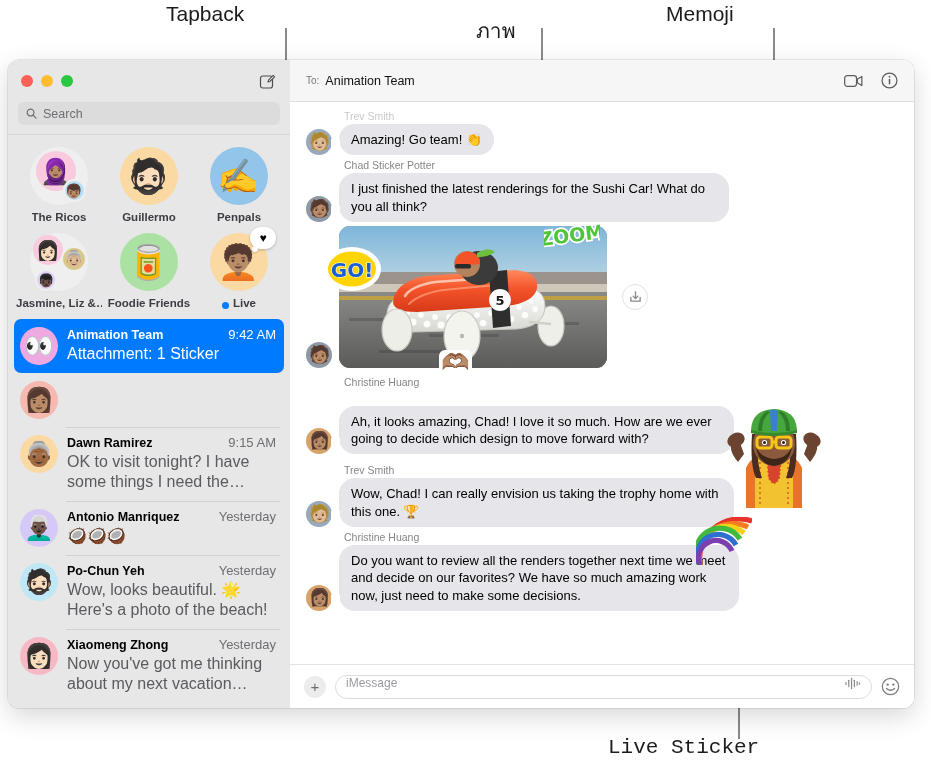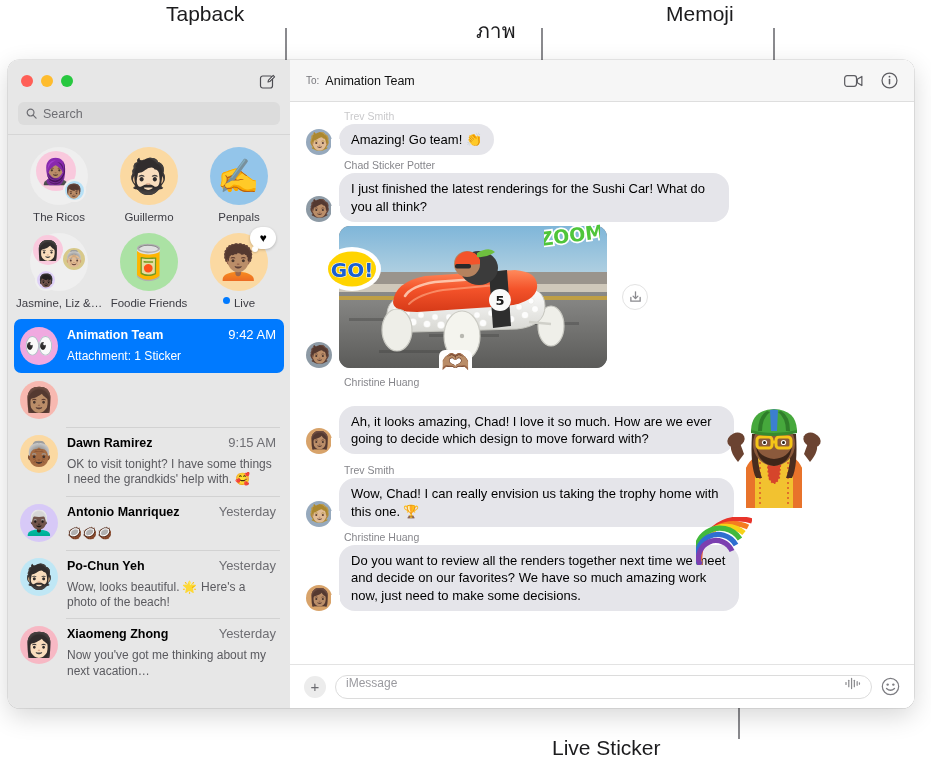--- a/index.html
+++ b/index.html
@@ -112,21 +112,21 @@
     overflow: visible;
   }
   .pin-name {
     margin-top: 6px;
     font-size: 11.5px;
     color: #3c3c43;
     max-width: 86px;
     overflow: hidden;
     text-overflow: ellipsis;
     white-space: nowrap;
-    display: flex; align-items: flex-start; gap: 4px;
+    display: flex; align-items: flex-end; gap: 4px; font-weight: bold;
   }
   .unread-dot {
     width: 7px; height: 7px; border-radius: 50%;
     background: #007aff; flex: 0 0 7px;
   }
   .group-av {
     background: #efefef;
     position: relative;
   }
   .group-av .sub {
@@ -198,24 +198,24 @@
     text-overflow: ellipsis;
   }
   .conv-time {
     margin-left: auto;
     font-size: 13px;
     color: #6e6e73;
     white-space: nowrap;
     flex: 0 0 auto;
   }
   .conv-prev {
-    font-size: 12px;
+    font-size: 16px;
     color: #5a5a5f;
     line-height: 1.28;
-    margin-top: 7px;
+    margin-top: 2px;
     display: -webkit-box;
     -webkit-line-clamp: 2;
     -webkit-box-orient: vertical;
     overflow: hidden;
   }
   .conv.selected .conv-name,
   .conv.selected .conv-time,
   .conv.selected .conv-prev { color: #ffffff; }
 
   
@@ -370,21 +370,21 @@
   <div class="callout-elbow" style="left:285px; top:28px; width:0px; height:218px;"></div>
   <div class="callout-line" style="left:285px; top:244px; width:2px; height:2px;"></div>
   <div class="callout-line" style="left:264px; top:244px; width:23px; height:2px;"></div>
 
   <div class="callout-label" style="left:476px; top:14px;">ภาพ</div>
   <div class="callout-line" style="left:541px; top:28px; width:2px; height:190px;"></div>
 
   <div class="callout-label" style="left:666px; top:2px;">Memoji</div>
   <div class="callout-line" style="left:773px; top:28px; width:2px; height:392px;"></div>
 
-  <div class="callout-label" style="left:552px; top:736px;">Live Sticker</div>
+  <div class="callout-label" style="left:608px; top:736px;font-family:Liberation Mono, monospace;">Live Sticker</div>
   <div class="callout-line" style="left:738px; top:535px; width:2px; height:204px;"></div>
 
   <div class="window">
 
     <div class="sidebar">
 
       <div class="titlebar">
         <div class="traffic">
           <div class="dot red"></div>
           <div class="dot yellow"></div>

